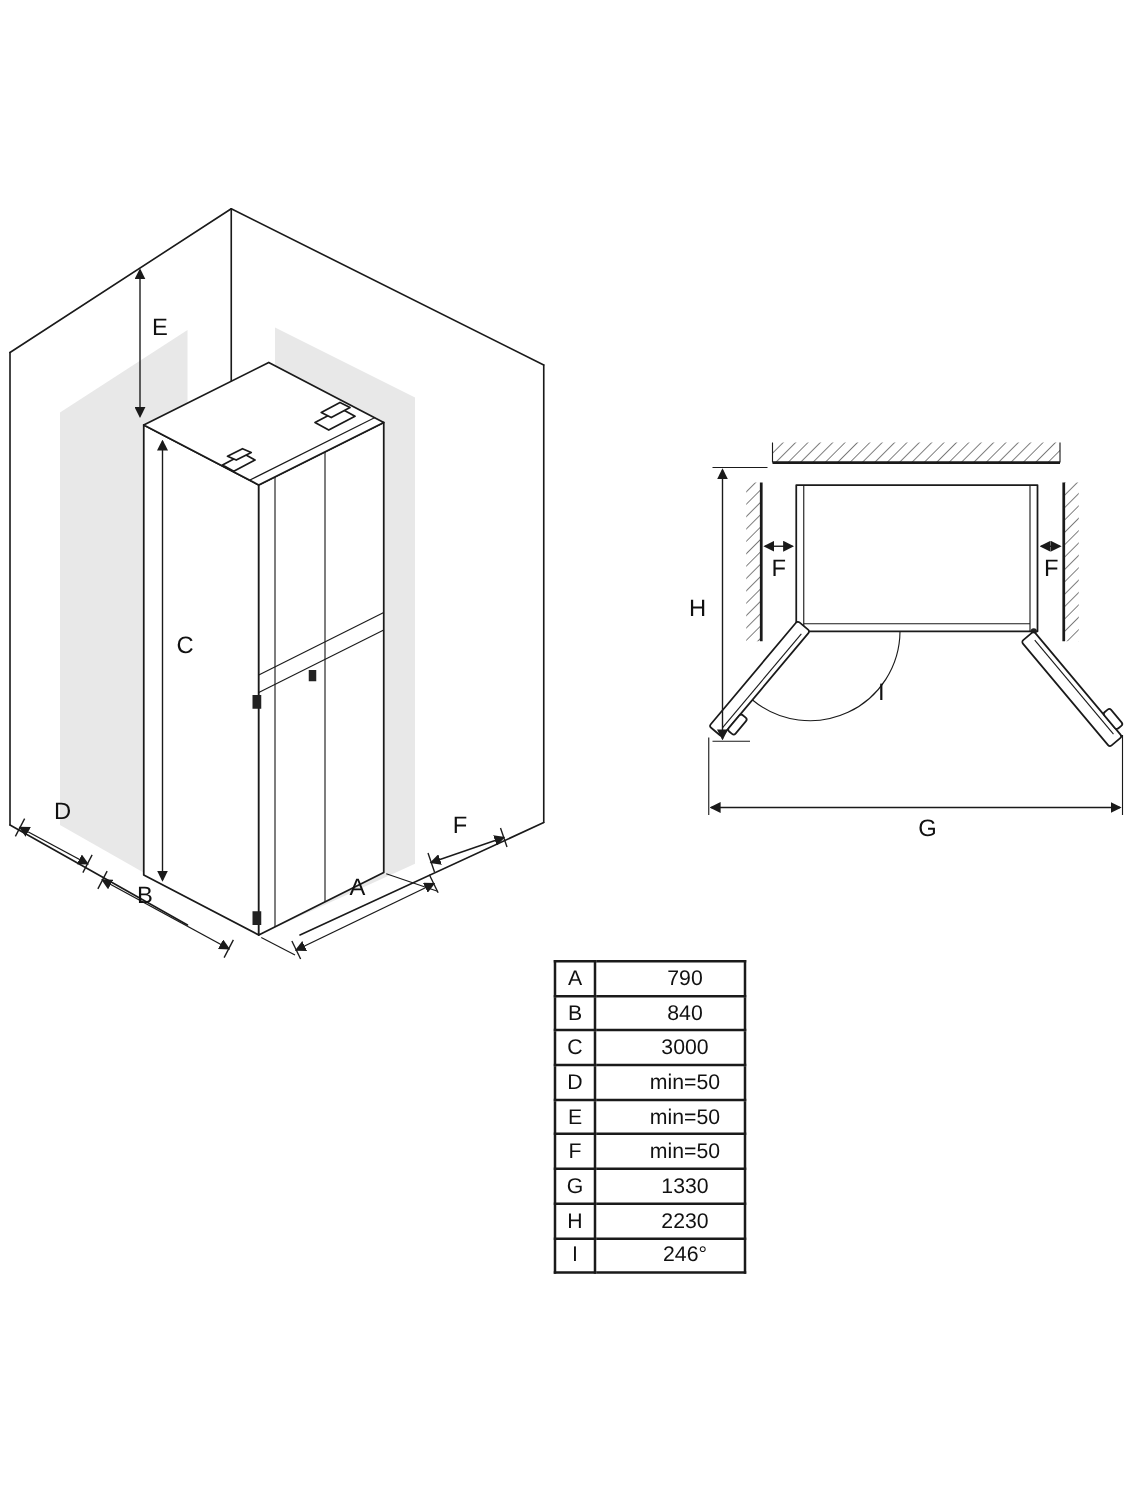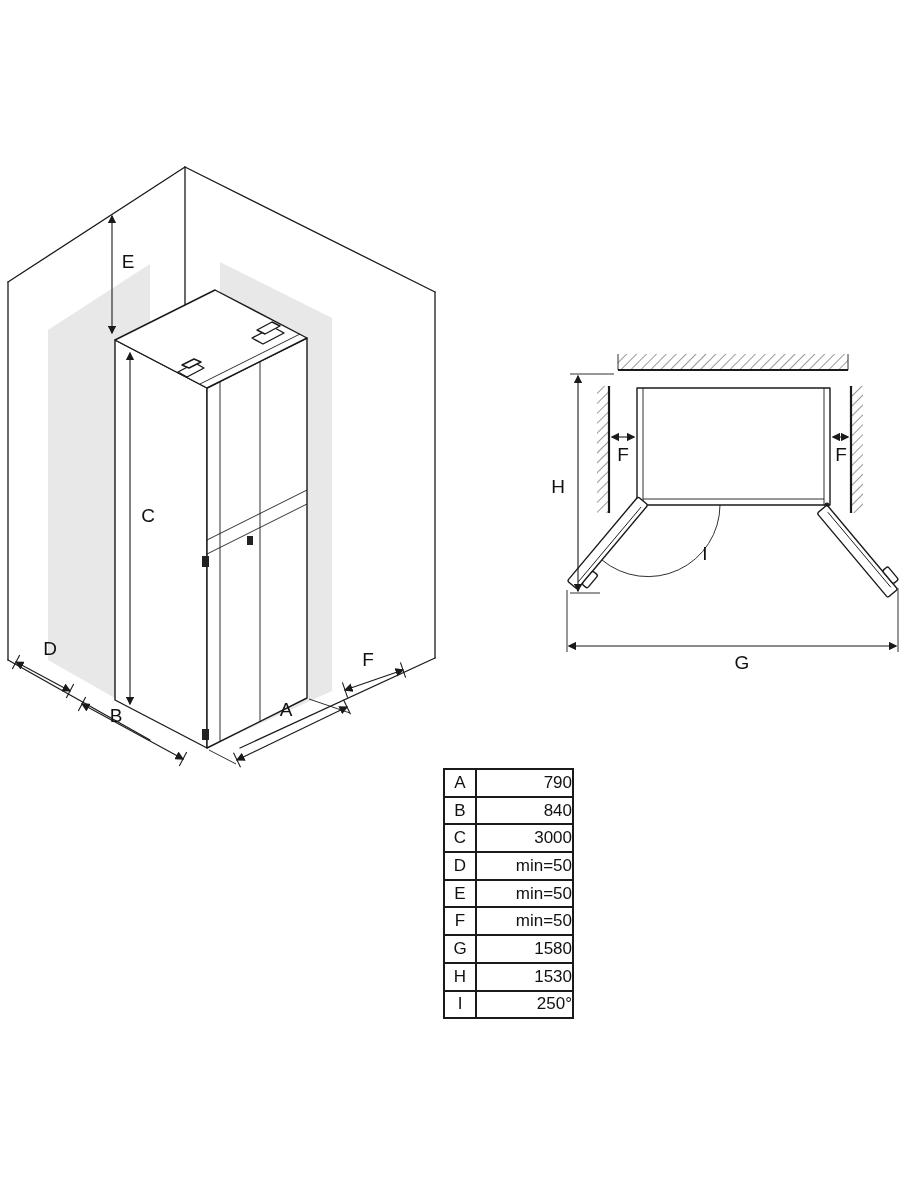--- a/index.html
+++ b/index.html
@@ -10,21 +10,21 @@
   svg .ln   { stroke:#1a1a1a; stroke-width:1.3; fill:none; stroke-linecap:round; }
   svg .thin { stroke:#1a1a1a; stroke-width:0.9; fill:none; }
   svg .wall { stroke:#1a1a1a; stroke-width:2.2; fill:none; }
   svg .dim  { stroke:#1a1a1a; stroke-width:1.1; fill:none; }
   svg .face { fill:#ffffff; stroke:#1a1a1a; stroke-width:1.4; stroke-linejoin:round; }
   svg .panel{ fill:#e8e8e8; stroke:none; }
   svg .dot  { fill:#222222; stroke:none; }
   .dim-table { position:absolute; left:443px; top:768px; border-collapse:collapse; background:#ffffff; }
   .dim-table td { border:2px solid #1a1a1a; height:27.7px; font-size:17px; color:#111111; }
   .dim-table td.k { width:32px; text-align:center; }
-  .dim-table td.v { width:97px; text-align:right; padding-left:24px; }
+  .dim-table td.v { width:120px; text-align:center; padding-left:24px; }
 </style>
 </head>
 <body>
 
 <svg class="stage" width="900" height="1200" viewBox="0 0 900 1200" xmlns="http://www.w3.org/2000/svg">
   <defs>
     <marker id="ah" viewBox="0 0 10 10" refX="8.5" refY="5" markerWidth="8" markerHeight="8" orient="auto-start-reverse">
       <path d="M0,0 L10,5 L0,10 z" fill="#1a1a1a"></path>
     </marker>
     <pattern id="hatch" width="7" height="7" patternUnits="userSpaceOnUse" patternTransform="rotate(45)">
@@ -182,24 +182,24 @@
   <tr>
     <td class="k">E</td>
     <td class="v">min=50</td>
   </tr>
   <tr>
     <td class="k">F</td>
     <td class="v">min=50</td>
   </tr>
   <tr>
     <td class="k">G</td>
-    <td class="v">1580</td>
+    <td class="v">1330</td>
   </tr>
   <tr>
     <td class="k">H</td>
-    <td class="v">1530</td>
+    <td class="v">2230</td>
   </tr>
   <tr>
     <td class="k">I</td>
-    <td class="v">250°</td>
+    <td class="v">246°</td>
   </tr>
 </tbody>
   </table>
 
 </body></html>

